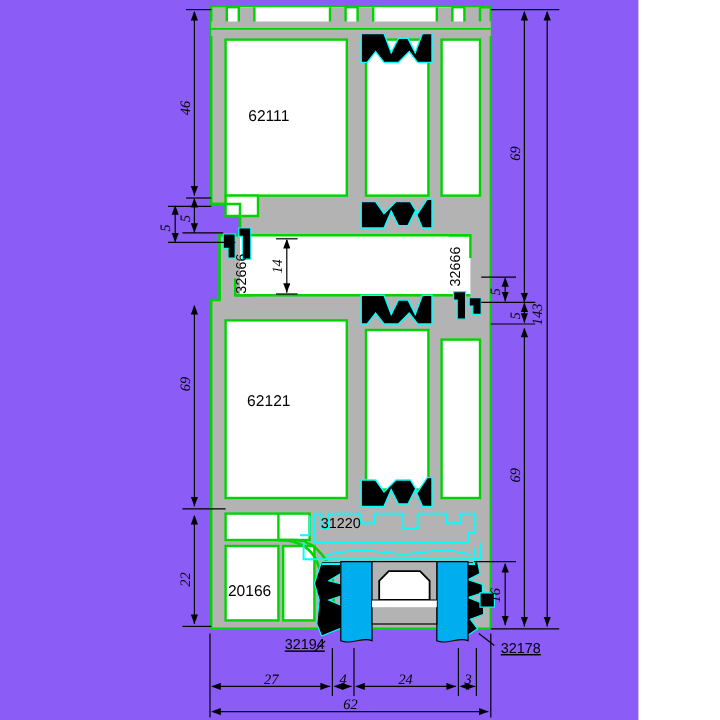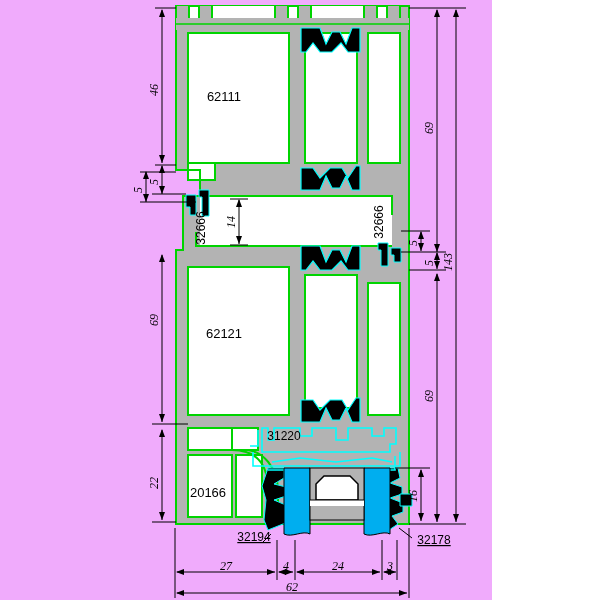--- a/index.html
+++ b/index.html
@@ -1,18 +1,18 @@
 <!DOCTYPE html>
 <html><head>
 <meta charset="utf-8">
 <style>
   html,body{margin:0;padding:0;background:#fff;}
   body{width:600px;height:600px;overflow:hidden;
        font-family:"Liberation Sans",sans-serif;}
-  #stage{position:relative;width:492px;height:600px;background:#f0abfc;}
+  #stage{position:relative;width:532px;height:600px;background:#8b5cf6;}
   svg{position:absolute;left:0;top:0;}
   .lbl{font-family:"Liberation Sans",sans-serif;font-size:13px;fill:#000;}
   .dim{font-family:"Liberation Serif",serif;font-size:12px;font-style:italic;fill:#000;}
   .part{font-family:"Liberation Sans",sans-serif;font-size:12px;fill:#000;}
 </style>
 </head>
 <body>
 
 <div id="stage">
 <svg width="600" height="600" viewBox="0 0 600 600">

